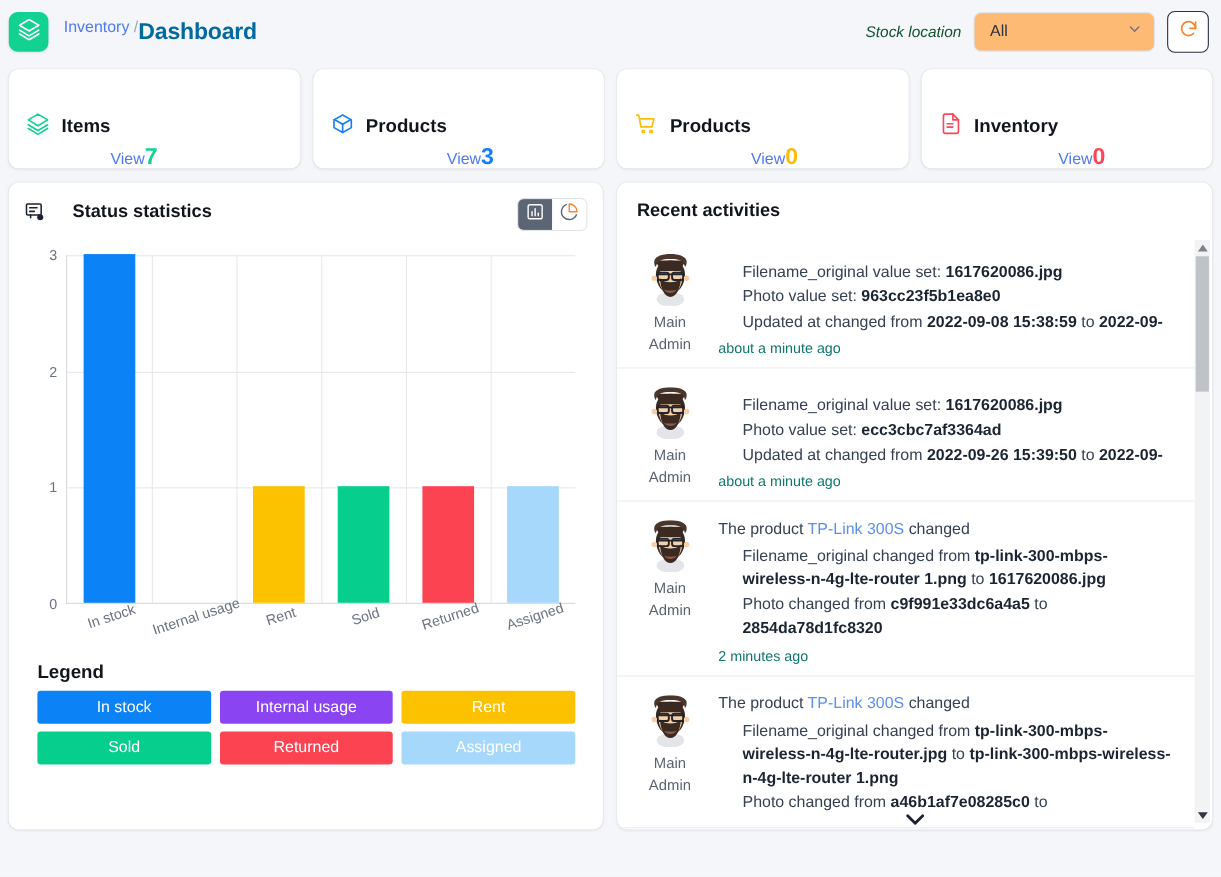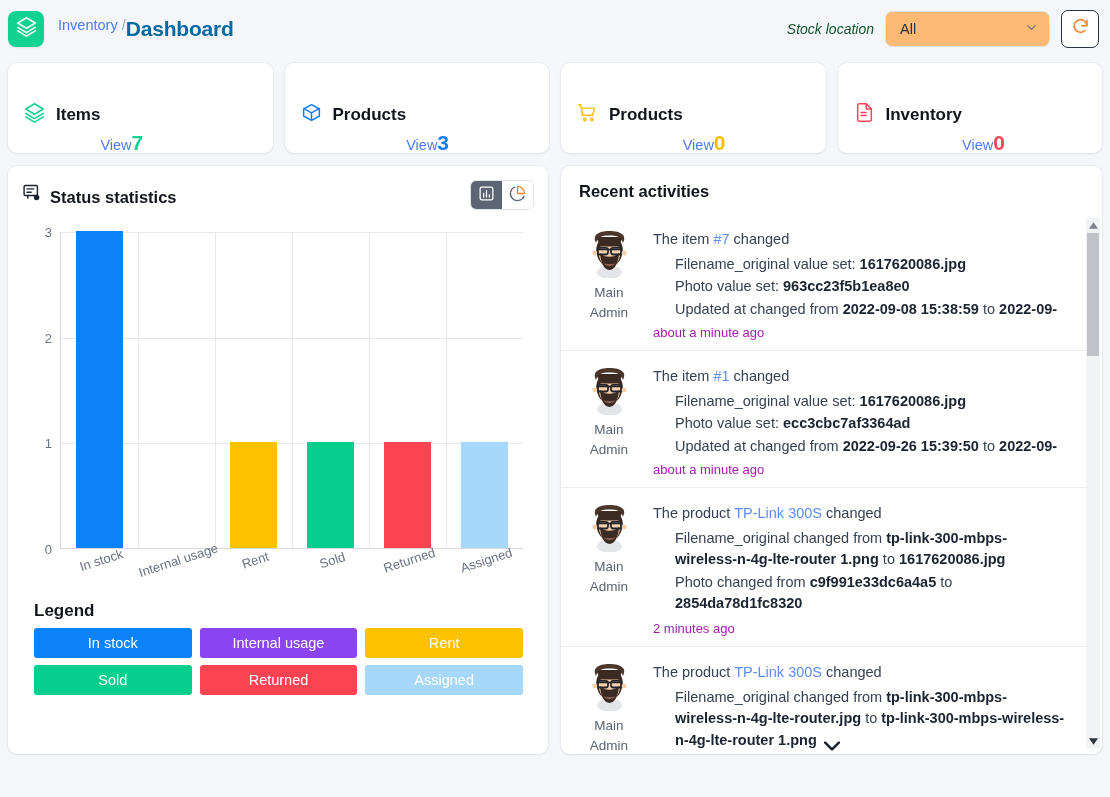--- a/index.html
+++ b/index.html
@@ -81,21 +81,21 @@
   .panels { display: flex; gap: 13px; padding: 13px 8px 0 8px; }
   .panel {
     background: #fff; border-radius: 9px;
     box-shadow: 0 1px 3px rgba(16,24,40,.06), 0 0 0 1px rgba(16,24,40,.03);
   }
   .panel-left { width: 540px; height: 588px; padding: 16px 14px 0 14px; }
   .panel-right { flex: 1 1 auto; height: 588px; padding: 16px 0 0 0; position: relative; overflow: hidden; }
 
   .panel-title-row { display: flex; align-items: center; height: 26px; }
   .panel-title { font-size: 16.5px; font-weight: bold; color: #12161c; }
-  .panel-title.with-icon { display: flex; align-items: flex-end; gap: 8px; }
+  .panel-title.with-icon { display: flex; align-items: flex-start; gap: 24px; }
   .panel-title-right { margin-left: auto; display: flex; }
 
   .toggle-group {
     display: flex; border: 1px solid #dfe3ea; border-radius: 6px; overflow: hidden;
     height: 30px;
   }
   .toggle-btn {
     width: 31px; display: flex; align-items: center; justify-content: center;
     background: #fff; cursor: pointer;
   }
@@ -151,21 +151,21 @@
   }
   .act-avatar-col { width: 60px; flex: 0 0 auto; text-align: center; }
   .avatar-img { width: 47px; height: 47px; margin: 0 auto; display: block; }
   .avatar-name { font-size: 13.5px; color: #5b6370; line-height: 1.45; margin-top: 5px; }
   .act-body { flex: 1 1 auto; min-width: 0; }
   .act-head { font-size: 14.5px; color: #374151; }
   .act-head .ref { color: #5a8ef0; }
   .act-list { list-style: disc; margin: 7px 0 0 22px; max-height: var(--clip, none); overflow: hidden; }
   .act-list li { font-size: 14.5px; color: #374151; line-height: 1.47; margin-bottom: 1px; }
   .act-list li b { color: #1b2430; font-weight: bold; }
-  .act-time { font-size: 13px; color: #a21caf; margin-top: 3px; }
+  .act-time { font-size: 13px; color: #0f766e; margin-top: 3px; }
 
   .scrollbar {
     position: absolute; right: 2px; top: 52px; bottom: 6px; width: 14px;
     background: #f2f3f5; border-radius: 0;
   }
   .sb-arrow { position: absolute; left: 0; right: 0; height: 14px;
     display: flex; align-items: center; justify-content: center; }
   .sb-arrow.up { top: 0; } .sb-arrow.down { bottom: 0; }
   .sb-thumb {
     position: absolute; left: 1px; width: 12px; top: 15px; height: 123px;
@@ -418,21 +418,20 @@
               <path d="M24 44c2 3 5 4 8 4s6-1 8-4c-3 1-5 1-8 1s-5 0-8-1z" fill="#8a5a4a"></path>
               <rect x="15" y="24" width="34" height="2.2" rx="1" fill="#22252b"></rect>
               <rect x="16" y="23" width="14" height="9" rx="3" fill="none" stroke="#22252b" stroke-width="2.4"></rect>
               <rect x="34" y="23" width="14" height="9" rx="3" fill="none" stroke="#22252b" stroke-width="2.4"></rect>
               <circle cx="12" cy="30" r="3.4" fill="#f6cfa8"></circle>
               <circle cx="52" cy="30" r="3.4" fill="#f6cfa8"></circle>
             </svg>
             <div class="avatar-name">Main Admin</div>
           </div>
           <div class="act-body">
-            <div class="act-head">The item <span class="ref">#7</span> changed</div>
             <ul class="act-list" style="--clip: 68px;">
               <li>Filename_original value set: <b>1617620086.jpg</b></li>
               <li>Photo value set: <b>963cc23f5b1ea8e0</b></li>
               <li>Updated at changed from <b>2022-09-08 15:38:59</b> to <b>2022-09-26 15:43:25</b></li>
             </ul>
             <div class="act-time">about a minute ago</div>
           </div>
         </div>
         <div class="act-item">
           <div class="act-avatar-col">
@@ -446,21 +445,20 @@
               <path d="M24 44c2 3 5 4 8 4s6-1 8-4c-3 1-5 1-8 1s-5 0-8-1z" fill="#8a5a4a"></path>
               <rect x="15" y="24" width="34" height="2.2" rx="1" fill="#22252b"></rect>
               <rect x="16" y="23" width="14" height="9" rx="3" fill="none" stroke="#22252b" stroke-width="2.4"></rect>
               <rect x="34" y="23" width="14" height="9" rx="3" fill="none" stroke="#22252b" stroke-width="2.4"></rect>
               <circle cx="12" cy="30" r="3.4" fill="#f6cfa8"></circle>
               <circle cx="52" cy="30" r="3.4" fill="#f6cfa8"></circle>
             </svg>
             <div class="avatar-name">Main Admin</div>
           </div>
           <div class="act-body">
-            <div class="act-head">The item <span class="ref">#1</span> changed</div>
             <ul class="act-list" style="--clip: 68px;">
               <li>Filename_original value set: <b>1617620086.jpg</b></li>
               <li>Photo value set: <b>ecc3cbc7af3364ad</b></li>
               <li>Updated at changed from <b>2022-09-26 15:39:50</b> to <b>2022-09-26 15:43:11</b></li>
             </ul>
             <div class="act-time">about a minute ago</div>
           </div>
         </div>
         <div class="act-item">
           <div class="act-avatar-col">

